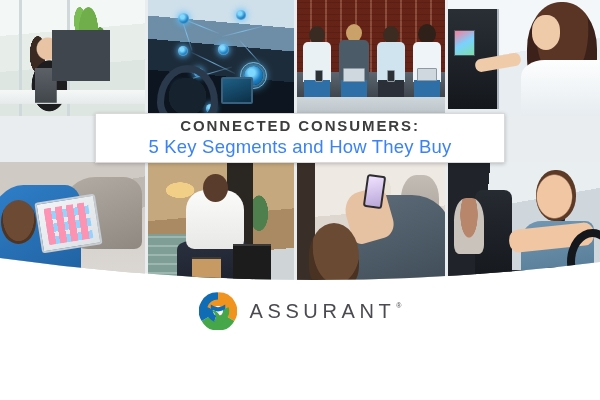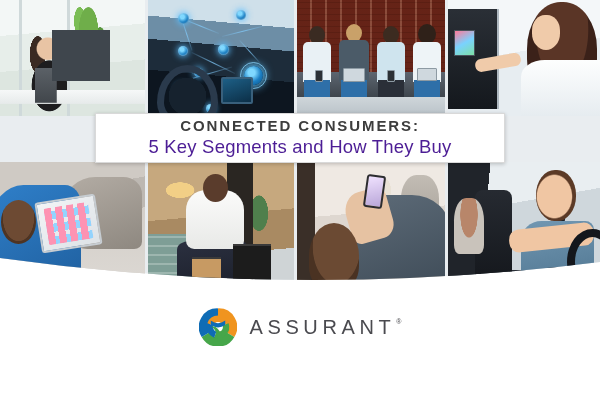--- a/index.html
+++ b/index.html
@@ -277,27 +277,27 @@
     box-shadow: 0 1px 4px rgba(0,0,0,.22);
     display: flex; flex-direction: column;
     align-items: center; justify-content: center;
     z-index: 5;
   }
   .title-line1 {
     color: #3d3d3d; font-size: 15px; font-weight: 600;
     letter-spacing: 1.9px; white-space: nowrap; line-height: 1.1;
   }
   .title-line2 {
-    color: #4c1d95; font-size: 18.5px; font-weight: 400;
+    color: #3b82f6; font-size: 18.5px; font-weight: 400;
     letter-spacing: .2px; white-space: nowrap; line-height: 1.25; margin-top: 1px;
   }
 
   
   .logo-row {
-    position: absolute; left: 0; top: 308px; width: 600px;
+    position: absolute; left: 0; top: 292px; width: 600px;
     display: flex; align-items: center; justify-content: center; gap: 13px; text-align: right;
   }
   .logo-mark { width: 38px; height: 38px; display:block; }
   .logo-word {
     display:flex; align-items:flex-start;
     color:#4a4a4f; font-size: 20px; letter-spacing: 4.6px; font-weight: 400;
   }
   .logo-reg { font-size: 7px; letter-spacing: 0; margin-top: 2px; margin-left: 1px; }
 </style>
 </head>

